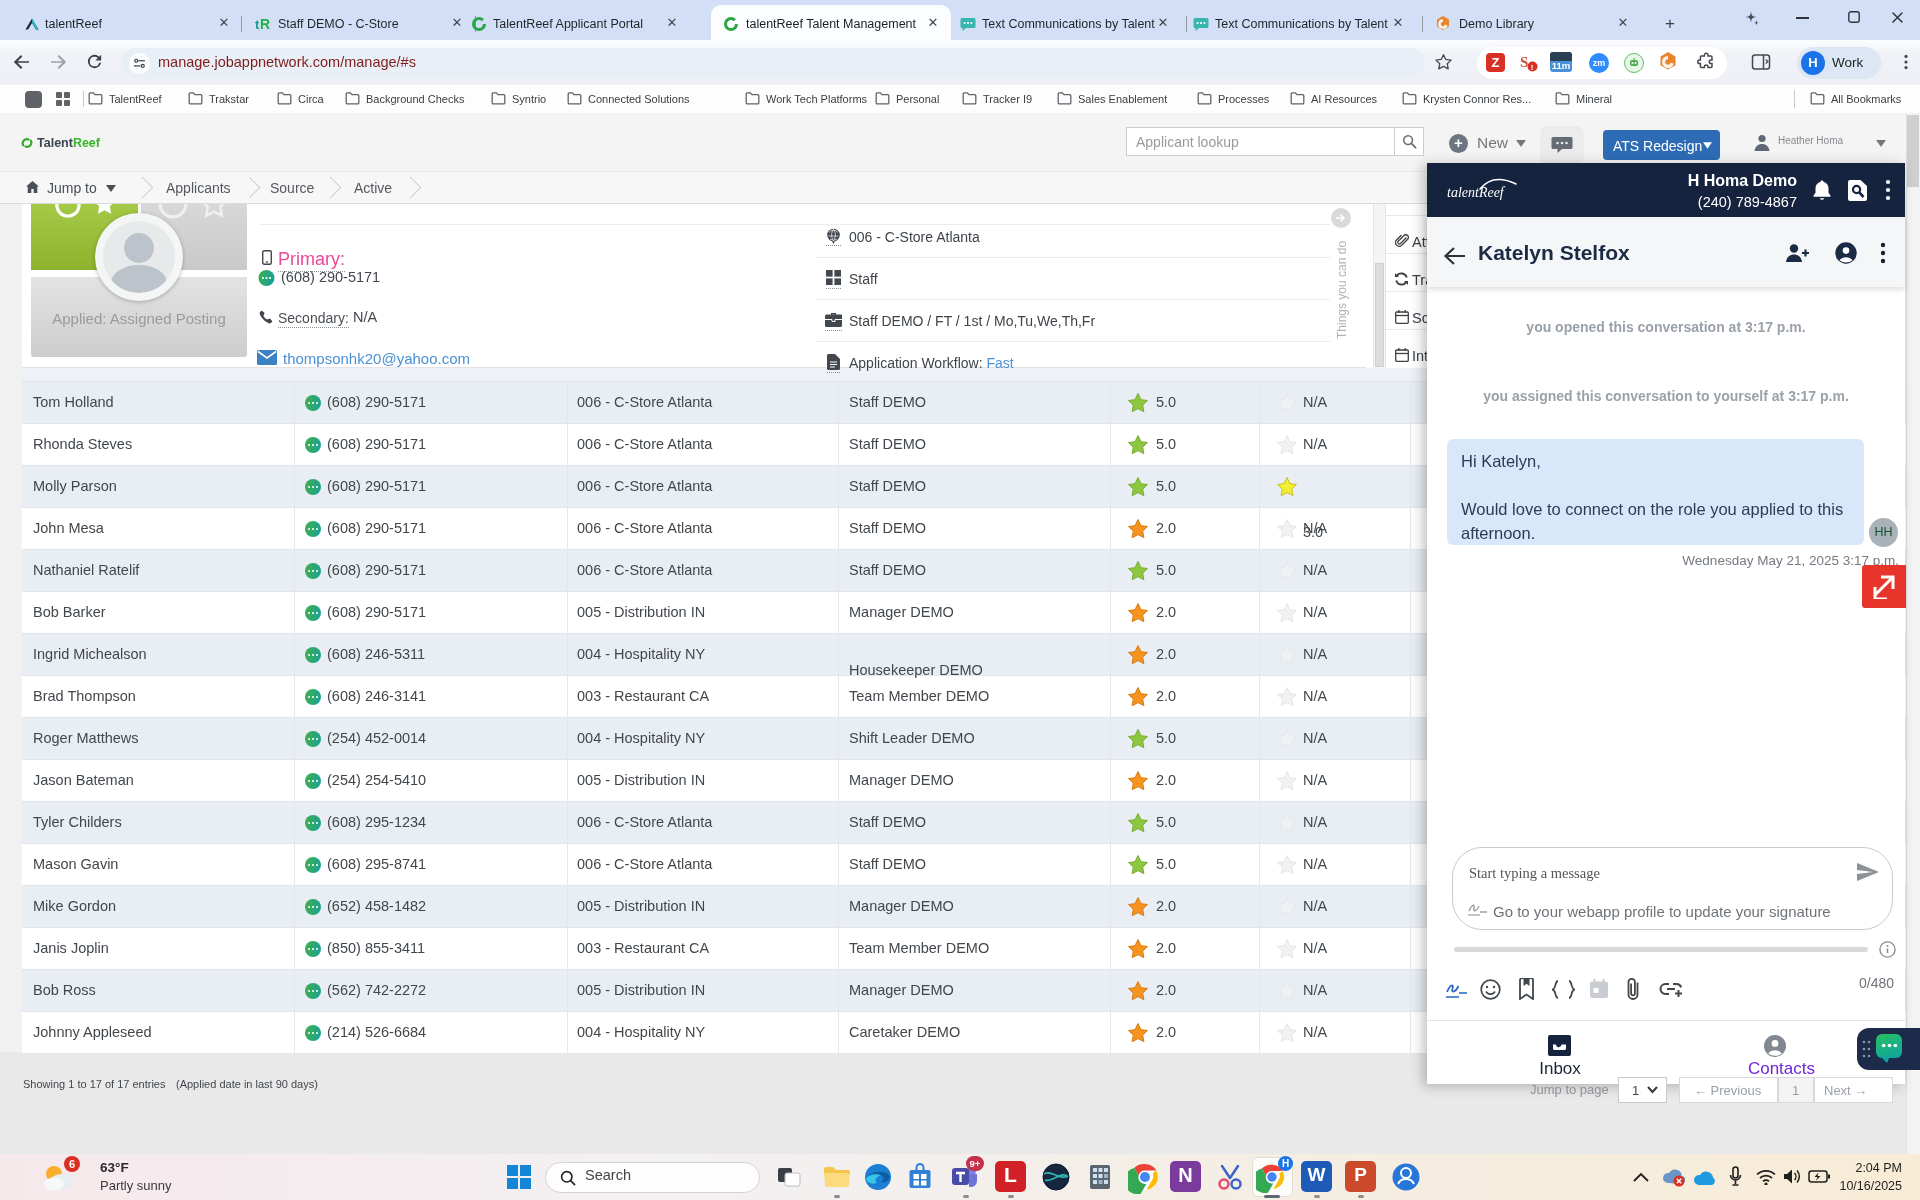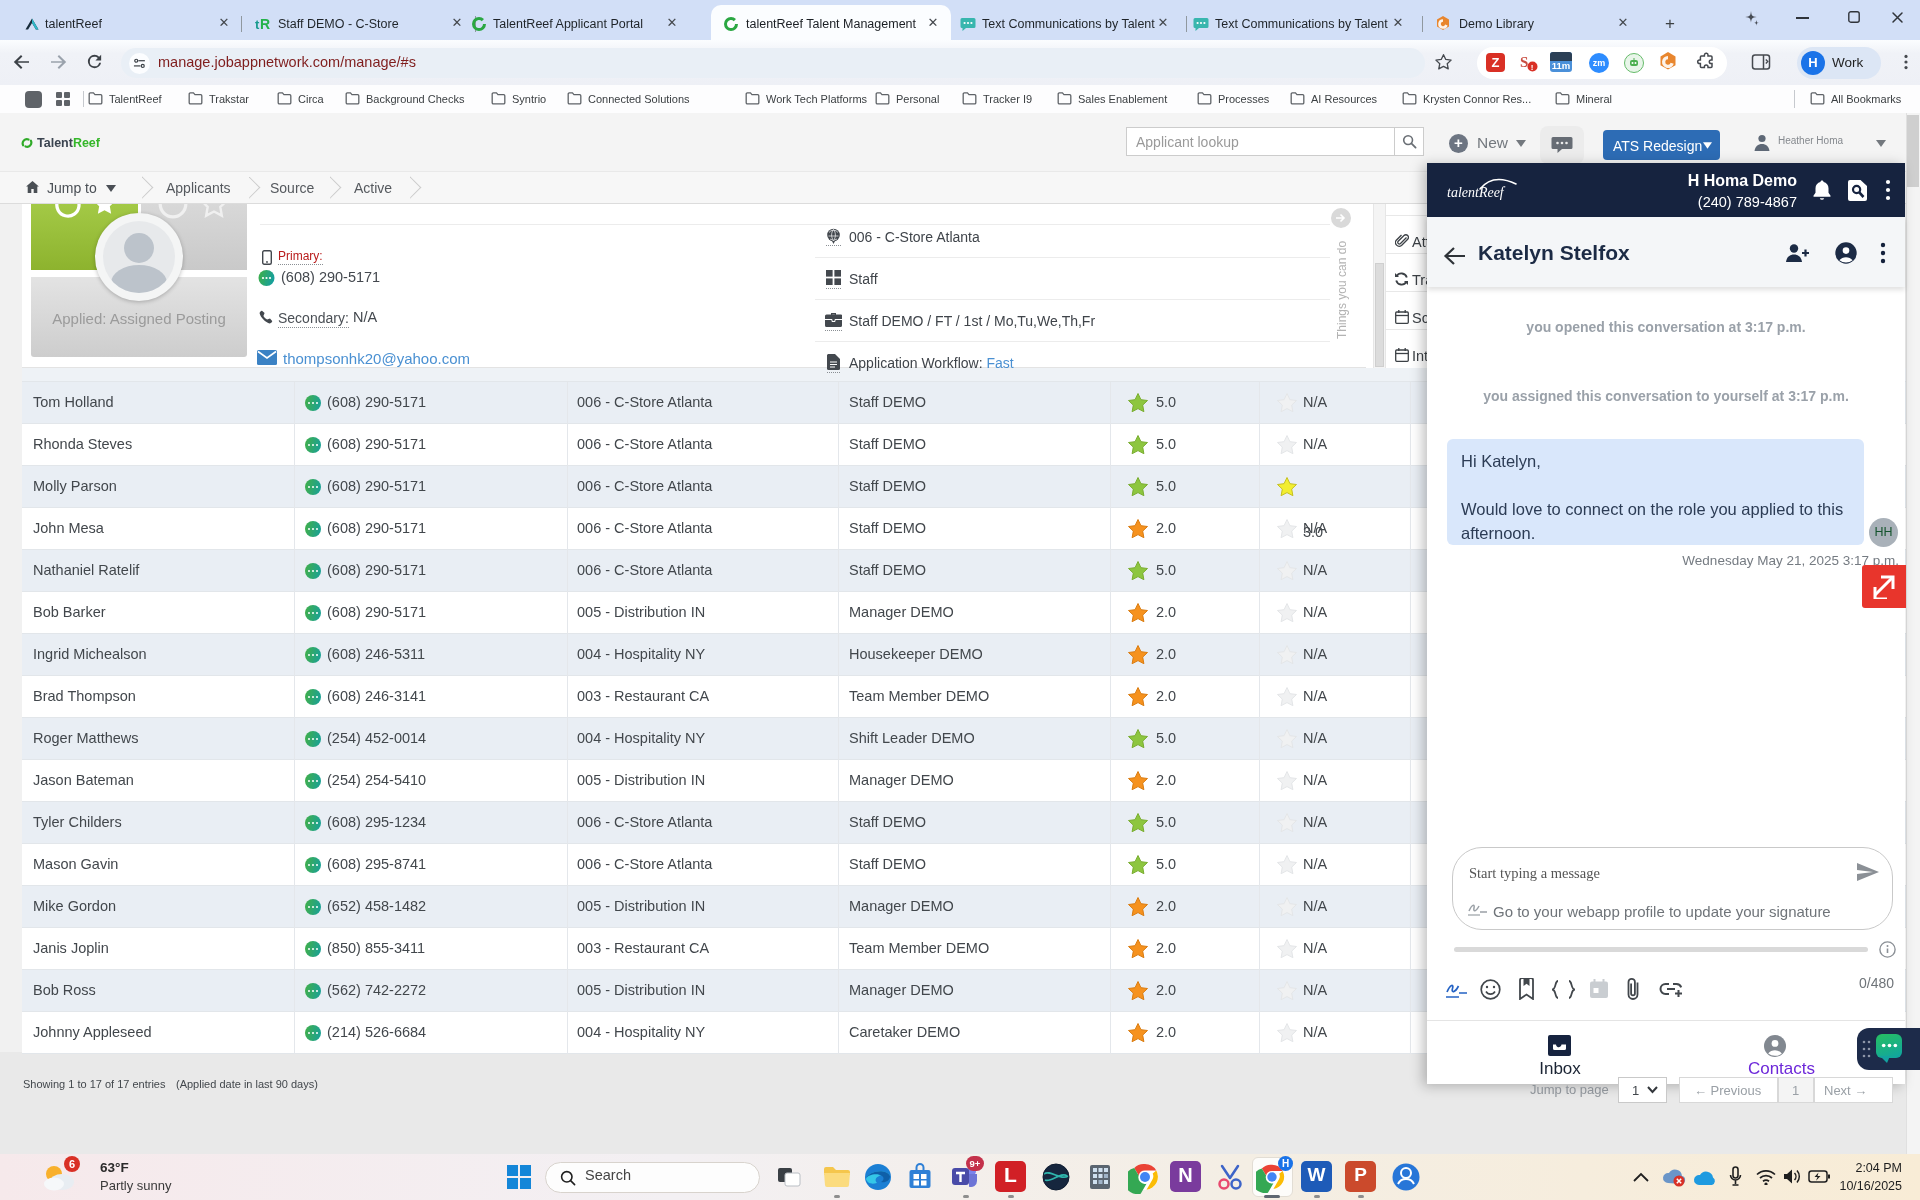--- a/index.html
+++ b/index.html
@@ -370,21 +370,21 @@
   <div style="position:absolute;left:21px;top:12px;width:30px;height:30px;border-radius:50%;background:#bcc3cb;"></div>
   <div style="position:absolute;left:8px;top:44px;width:56px;height:36px;border-radius:50% 50% 0 0;background:#bcc3cb;"></div>
 </div>
 
 <div class="abs" style="left:260px;top:224px;width:1070px;height:1px;background:#ececec;"></div>
 
 <svg class="abs" style="left:262px;top:250px;width:10px;height:15px;" viewBox="0 0 10 15">
     <rect x="0.7" y="0.7" width="8.6" height="13.6" rx="1.5" fill="none" stroke="#43484e" stroke-width="1.4"></rect>
     <circle cx="5" cy="12" r="0.9" fill="#43484e"></circle>
   </svg>
-<div class="abs" style="left:278px;top:249px;font-size:12px;color:#b91c1c;border-bottom:1px dotted #8a8f94;padding-bottom:1px;">Primary:</div>
+<div class="abs" style="left:278px;top:249px;font-size:18px;color:#ec4899;border-bottom:1px dotted #8a8f94;padding-bottom:1px;">Primary:</div>
 <svg class="abs" style="left:258px;top:270px;width:17px;height:17px;" viewBox="0 0 17 17">
     <defs>
       <linearGradient id="cg" x1="0" y1="0" x2="1" y2=".3">
         <stop offset="0" stop-color="#3fb044"></stop>
         <stop offset="1" stop-color="#17a09b"></stop>
       </linearGradient>
     </defs>
     <circle cx="8.5" cy="8" r="8" fill="url(#cg)"></circle>
     <path d="M5 13.5l1-2.8 2.5 1z" fill="url(#cg)"></path>
     <circle cx="5" cy="8" r="1.1" fill="#fff"></circle>
@@ -558,21 +558,21 @@
   <svg class="star" style="left:1255px;" viewBox="0 0 20 19">
         <path d="M10 0 L12.94 6.18 L19.51 7 L14.7 11.62 L15.88 18.2 L10 15.1 L4.12 18.2 L5.3 11.62 L0.49 7 L7.06 6.18 Z" fill="#f0f1f2" stroke="#e4e6e8" stroke-width="1"></path>
       </svg>
   <div class="cell" style="left:1281px;">N/A</div>
 </div>
 <div class="row alt" style="top:252px;">
   <div class="cell" style="left:11px;">Ingrid Michealson</div>
   <div class="chatic" style="left:283px;"></div>
   <div class="cell" style="left:305px;">(608) 246-5311</div>
   <div class="cell" style="left:555px;">004 - Hospitality NY</div>
-  <div class="cell" style="left:827px;">Housekeeper DEMO</div>
+  <div class="cell" style="left:827px;margin-top:16px;">Housekeeper DEMO</div>
   <svg class="star" style="left:1106px;" viewBox="0 0 20 19">
         <path d="M10 0 L12.94 6.18 L19.51 7 L14.7 11.62 L15.88 18.2 L10 15.1 L4.12 18.2 L5.3 11.62 L0.49 7 L7.06 6.18 Z" fill="#f6921e" stroke="#da7c10" stroke-width="1"></path>
       </svg>
   <div class="cell" style="left:1134px;">2.0</div>
   <svg class="star" style="left:1255px;" viewBox="0 0 20 19">
         <path d="M10 0 L12.94 6.18 L19.51 7 L14.7 11.62 L15.88 18.2 L10 15.1 L4.12 18.2 L5.3 11.62 L0.49 7 L7.06 6.18 Z" fill="#f0f1f2" stroke="#e4e6e8" stroke-width="1"></path>
       </svg>
   <div class="cell" style="left:1281px;">N/A</div>
 </div>
 <div class="row" style="top:294px;">

